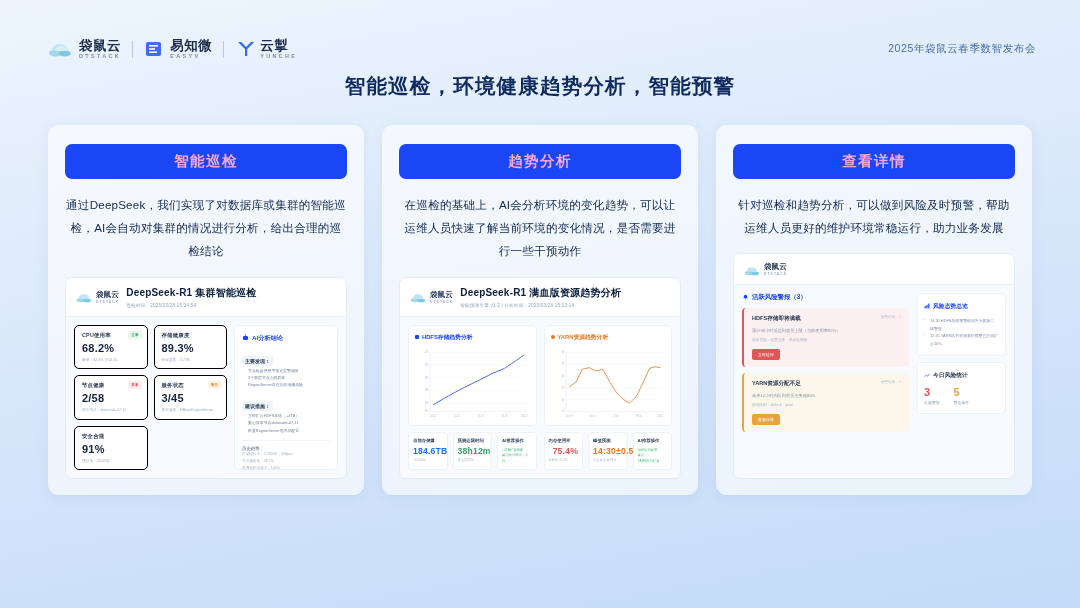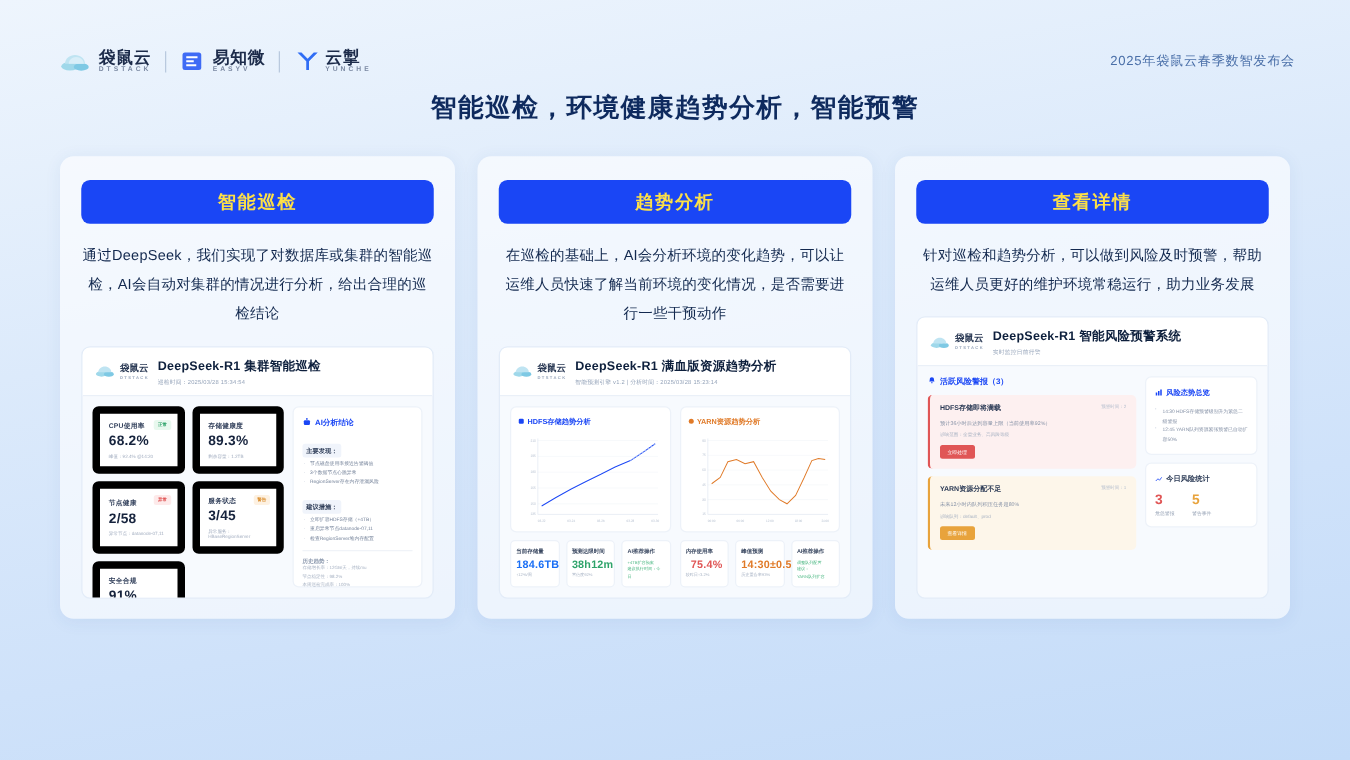--- a/index.html
+++ b/index.html
@@ -37,21 +37,21 @@
   .cols {
     position: absolute; top: 125px; left: 48px; right: 48px; height: 370px;
     display: flex; gap: 18px;
   }
   .col {
     flex: 1; background: rgba(255,255,255,.62); border-radius: 11px;
     padding: 19px 17px 16px; display: flex; flex-direction: column;
     box-shadow: 0 2px 14px rgba(40,80,160,.07);
   }
   .col-head {
-    height: 35px; border-radius: 7px; background: #1a46f5; color: #fde047;
+    height: 35px; border-radius: 7px; background: #1a46f5; color: #f9a8d4;
     display: flex; align-items: center; justify-content: center;
     font-size: 14.5px; font-weight: bold; letter-spacing: 1.4px;
   }
   .col-desc {
     margin-top: 14px; font-size: 11.6px; line-height: 2.0; color: #13294f;
     text-align: center; letter-spacing: .2px;
   }
 
   
   .shot {
@@ -67,21 +67,21 @@
   .shot-logo-cn { font-size: 7.6px; font-weight: bold; color: #2b3a55; }
   .shot-logo-en { font-size: 3.3px; font-weight: bold; color: #9aa8bd; letter-spacing: 1.1px; }
   .shot-titles { display: flex; flex-direction: column; gap: 3px; }
   .shot-title { font-size: 10px; font-weight: bold; color: #0d1f3c; letter-spacing: .2px; }
   .shot-sub { font-size: 4.6px; color: #93a2b8; letter-spacing: .2px; }
   .shot-body { flex: 1; padding: 8px; display: flex; gap: 7px; min-height: 0; }
 
   
   .metric-grid { flex: 1.95; display: grid; grid-template-columns: 1fr 1fr; grid-auto-rows: 1fr; gap: 6px; }
   .metric {
-    background: #fff; border-radius: 5px; border: 6px solid #000000;
+    background: #fff; border-radius: 5px; border: 1px solid #000000;
     padding: 6px 7px; position: relative; display: flex; flex-direction: column; justify-content: center;
   }
   .m-label { font-size: 5.4px; font-weight: bold; color: #33415c; letter-spacing: .2px; }
   .m-value { font-size: 11px; font-weight: bold; color: #16233d; margin-top: 3px; letter-spacing: .2px; }
   .m-note { font-size: 3.7px; color: #a3aec0; margin-top: 3px; }
   .m-tag {
     position: absolute; top: 5px; right: 5px; font-size: 3.6px; font-weight: bold;
     padding: 2px 3px; border-radius: 2px;
   }
   .tag-ok { background: #e8f8ee; color: #2ea36a; }
@@ -459,24 +459,20 @@
                 <ellipse cx="8" cy="14" rx="7" ry="3.4" fill="#9fd8ea"></ellipse>
                 <ellipse cx="17" cy="14.5" rx="6" ry="3" fill="#7ec9e4"></ellipse>
                 <path d="M4 12c0-4 3.6-7 8-7s8 3 8 7z" fill="#bfe4f2"></path>
               </svg>
             </span>
             <span style="display:flex;flex-direction:column">
               <span class="shot-logo-cn">袋鼠云</span>
               <span class="shot-logo-en">DTSTACK</span>
             </span>
           </span>
-          <span class="shot-titles">
-            <span class="shot-title">DeepSeek-R1 智能风险预警系统</span>
-            <span class="shot-sub">实时监控日前行警</span>
-          </span>
         </div>
 
         <div class="shot-body">
           <div class="alerts">
             <div class="alerts-head">
               <span>
                 <svg viewBox="0 0 10 10" width="7" height="7">
                     <path d="M5 1.2c1.5 0 2.4 1 2.4 2.6 0 1.8.7 2.3.7 2.3H1.9s.7-.5.7-2.3C2.6 2.2 3.5 1.2 5 1.2z" fill="#1a46f5"></path>
                     <rect x="4.2" y="6.6" width="1.6" height="1.4" rx=".7" fill="#1a46f5"></rect>
                   </svg>

